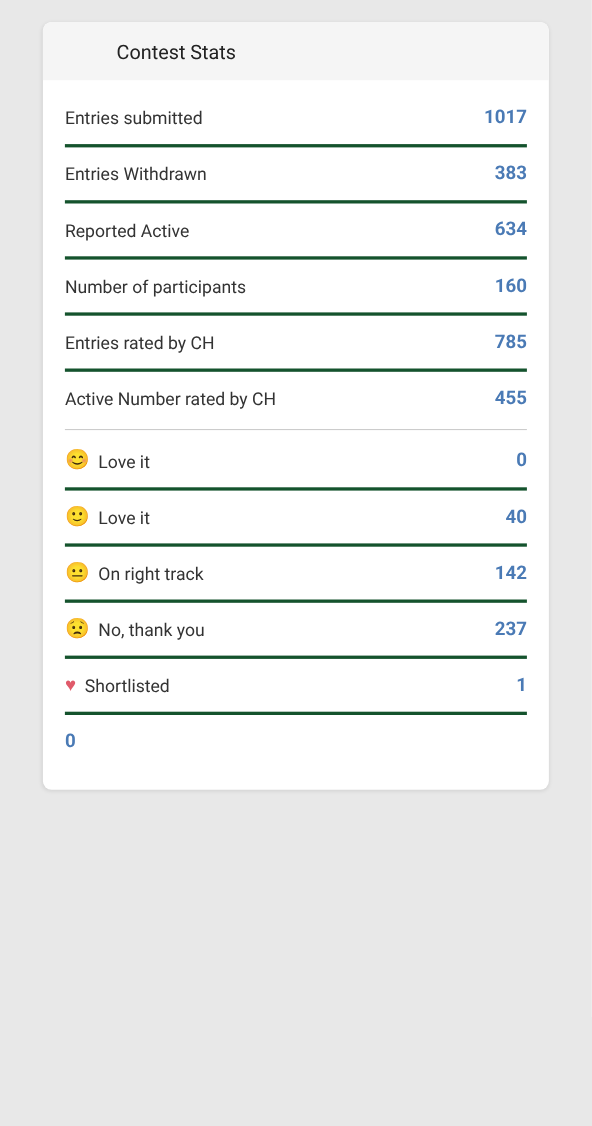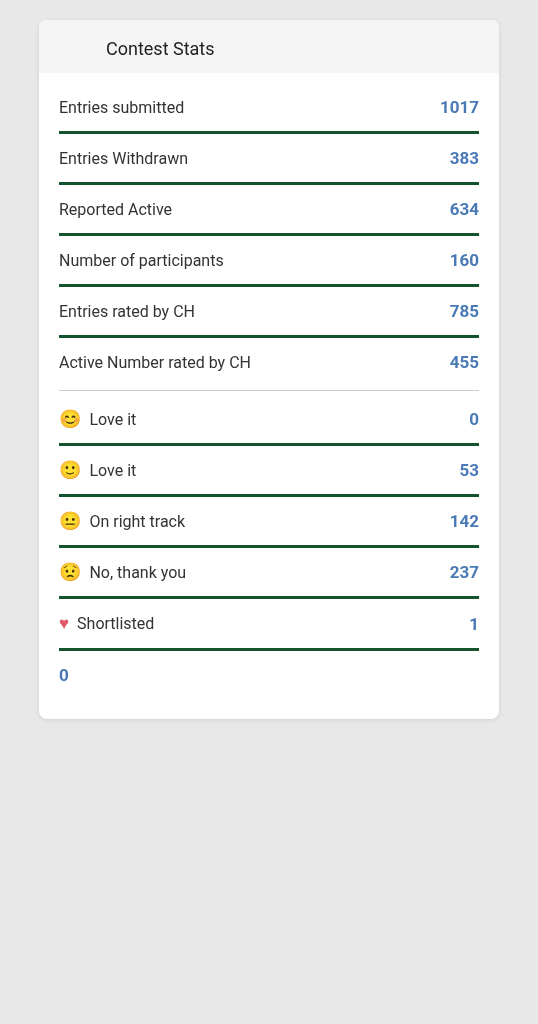--- a/index.html
+++ b/index.html
@@ -130,21 +130,21 @@
           <span class="emoji-icon">😊</span>
           <span>Love it</span>
         </span>
         <span class="stat-value">0</span>
       </div>
       <div class="stat-row">
         <span class="stat-label">
           <span class="emoji-icon">🙂</span>
           <span>Love it</span>
         </span>
-        <span class="stat-value">53</span>
+        <span class="stat-value">40</span>
       </div>
       <div class="stat-row">
         <span class="stat-label">
           <span class="emoji-icon">😐</span>
           <span>On right track</span>
         </span>
         <span class="stat-value">142</span>
       </div>
       <div class="stat-row">
         <span class="stat-label">

